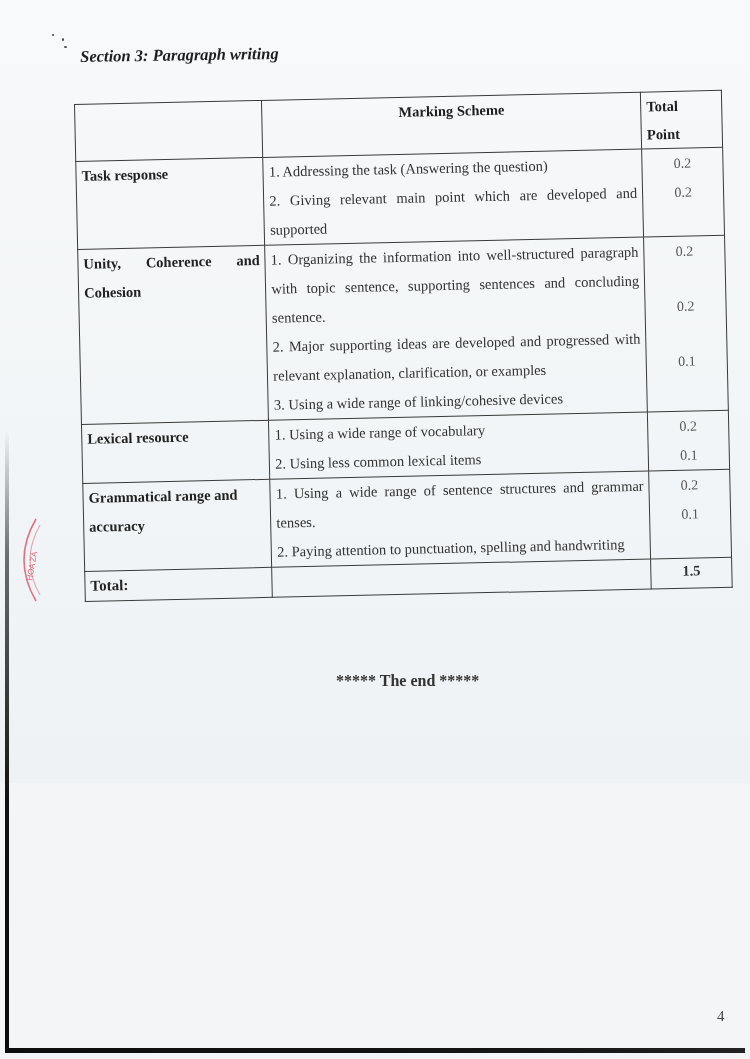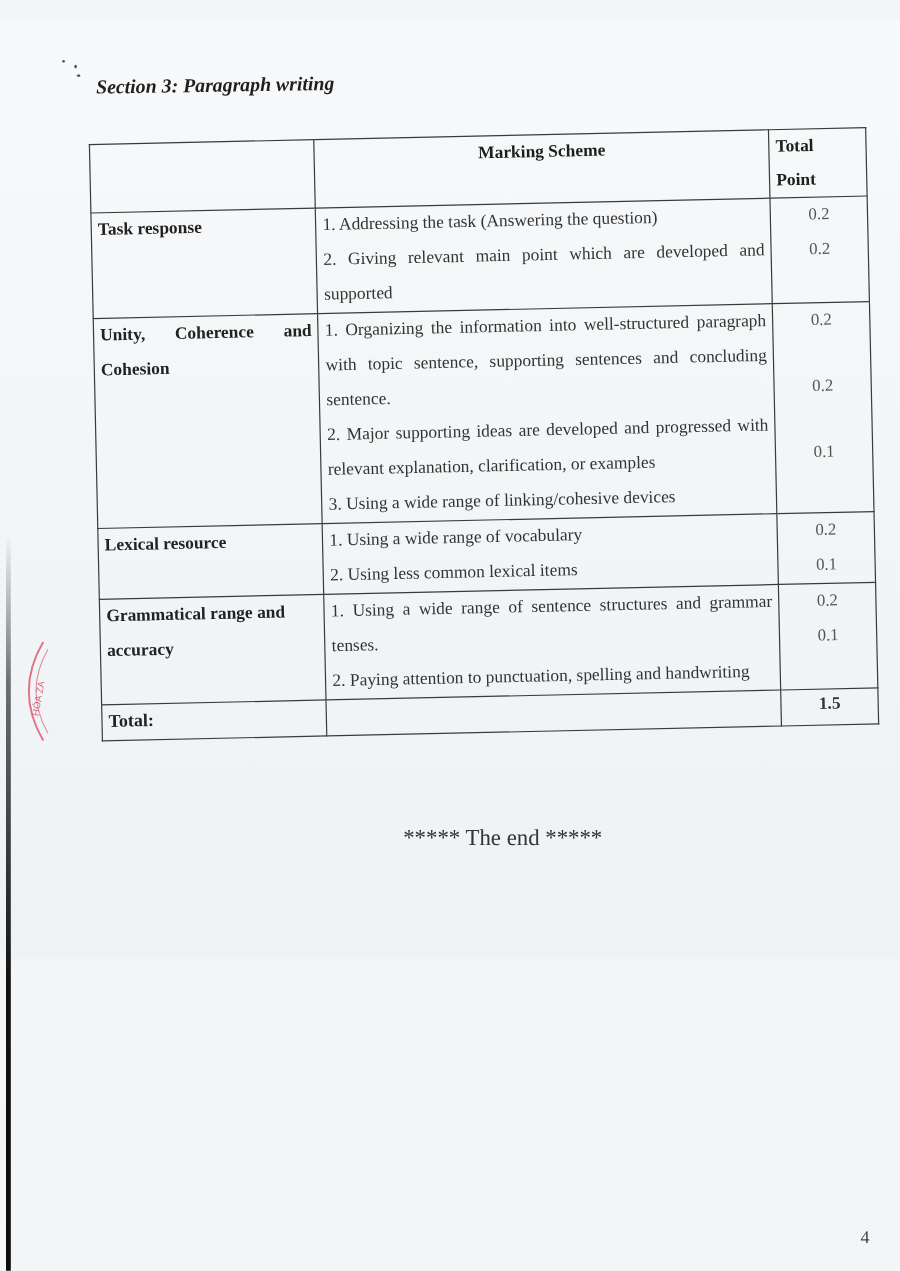--- a/index.html
+++ b/index.html
@@ -10,21 +10,21 @@
       width: 750px;
       height: 1059px;
       position: relative;
       overflow: hidden;
       background: #f3f5f7;
       font-family: "Liberation Serif", serif;
       color: #2a2a2a;
     }
     .page {
       position: absolute;
-      left: 0; top: 16px;
+      left: 0; top: 0;
       width: 750px; height: 783px;
       background: linear-gradient(180deg, #f7f9fa 0%, #f2f5f7 60%, #eef2f5 100%);
     }
     
     .scan-edge-left {
       position: absolute;
       left: 5px; top: 430px;
       width: 4px; height: 622px;
       background: linear-gradient(180deg, rgba(20,20,20,0) 0%, rgba(20,20,20,0.6) 20%, #111 60%, #0a0a0a 100%);
     }
@@ -132,23 +132,24 @@
     td.total-val {
       text-align: center;
       font-weight: bold;
       color: #333;
       line-height: 24px;
     }
 
     .the-end {
       position: absolute;
       left: 336px; top: 672px;
-      font-size: 19px;
+      font-size: 16px;
       color: #333;
       white-space: nowrap;
+      font-weight: bold;
     }
     .page-number {
       position: absolute;
       left: 717px; top: 1008px;
       font-size: 15px;
       color: #444;
     }
 
     .stamp {
       position: absolute;

